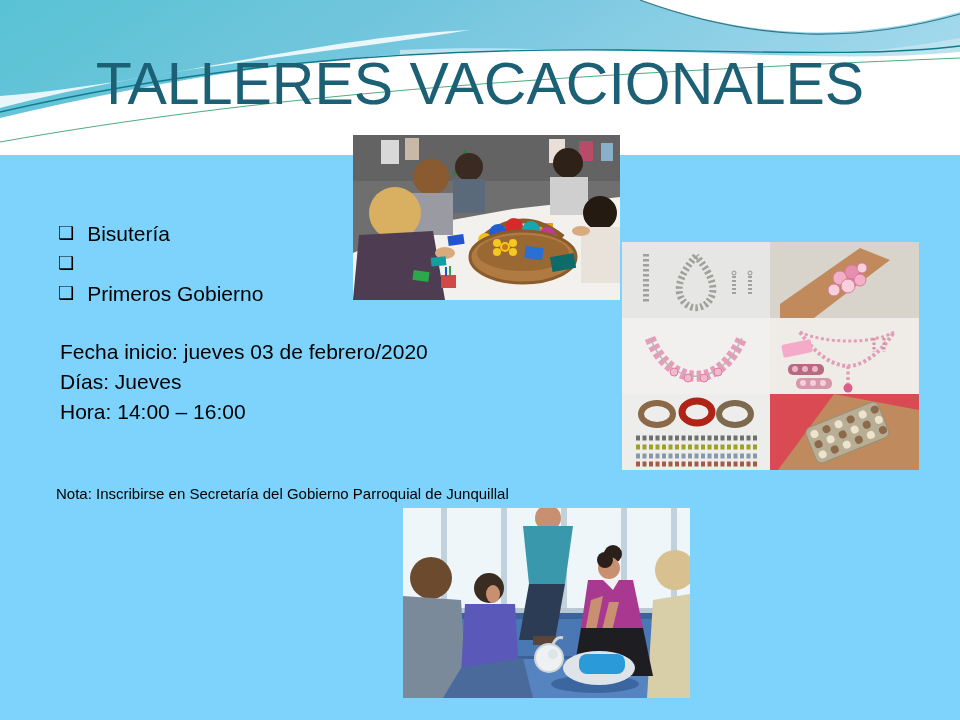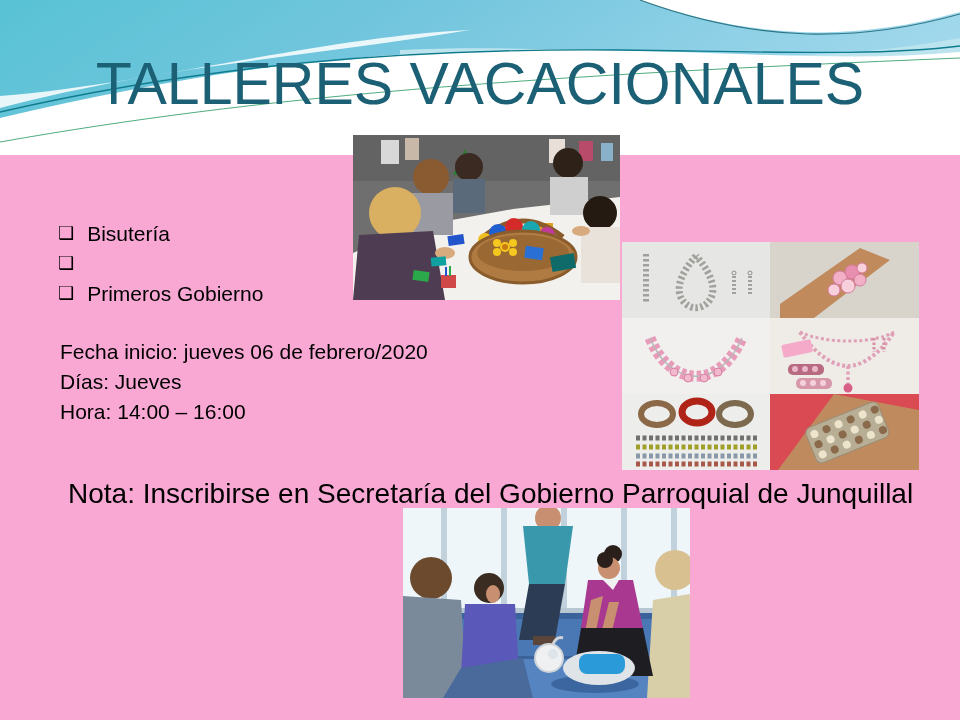--- a/index.html
+++ b/index.html
@@ -1,30 +1,30 @@
 <!DOCTYPE html>
 <html><head>
 <meta charset="utf-8">
 <style>
   html,body{margin:0;padding:0;background:#ffffff;}
   .slide{
     position:relative;width:960px;height:720px;overflow:hidden;
-    background:#f9a8d4;font-family:"Liberation Sans",sans-serif;
+    background:#7dd3fc;font-family:"Liberation Sans",sans-serif;
   }
   .header-svg{position:absolute;top:0;left:0;display:block;}
   .title{
     position:absolute;top:50px;left:0;width:960px;text-align:center;
     font-size:59px;font-weight:400;color:#1b6075;letter-spacing:0;
     white-space:nowrap;
   }
   .bullets{position:absolute;left:58px;top:219px;margin:0;padding:0;list-style:none;}
   .bullets li{height:30px;display:flex;align-items:center;font-size:21px;color:#000;}
   .bullets .mark{font-size:18px;margin-right:13px;position:relative;top:-1px;color:#000;}
   .info{position:absolute;left:60px;top:337px;font-size:21px;line-height:30px;color:#000;}
-  .note-line{position:absolute;left:68px;top:479px;font-size:28px;line-height:30px;color:#000;white-space:nowrap;}
+  .note-line{position:absolute;left:56px;top:479px;font-size:15px;line-height:30px;color:#000;white-space:nowrap;}
   .b{font-weight:normal;}
   .photo{position:absolute;overflow:hidden;}
   .photo svg{display:block;}
   #photo1{left:353px;top:135px;width:267px;height:165px;}
   #photo2{left:622px;top:242px;width:297px;height:228px;}
   #photo3{left:403px;top:508px;width:287px;height:190px;}
 </style>
 </head>
 <body>
 
@@ -58,21 +58,21 @@
     <li>
       <span class="mark">❑</span>
     </li>
     <li>
       <span class="mark">❑</span>
       <span>Primeros Gobierno</span>
     </li>
   </ul>
 
   <div class="info">
-    <div><span class="b">Fecha inicio</span><span>: jueves 06 de febrero/2020</span></div>
+    <div><span class="b">Fecha inicio</span><span>: jueves 03 de febrero/2020</span></div>
     <div><span class="b">Días</span><span>: Jueves</span></div>
     <div><span class="b">Hora</span><span>: 14:00 – 16:00</span></div>
   </div>
 
   <div class="note-line">
     <span class="b">Nota</span><span>: Inscribirse en Secretaría del Gobierno Parroquial de Junquillal</span>
   </div>
 
   <div class="photo" id="photo1">
     <svg width="267" height="165" viewBox="0 0 267 165">

